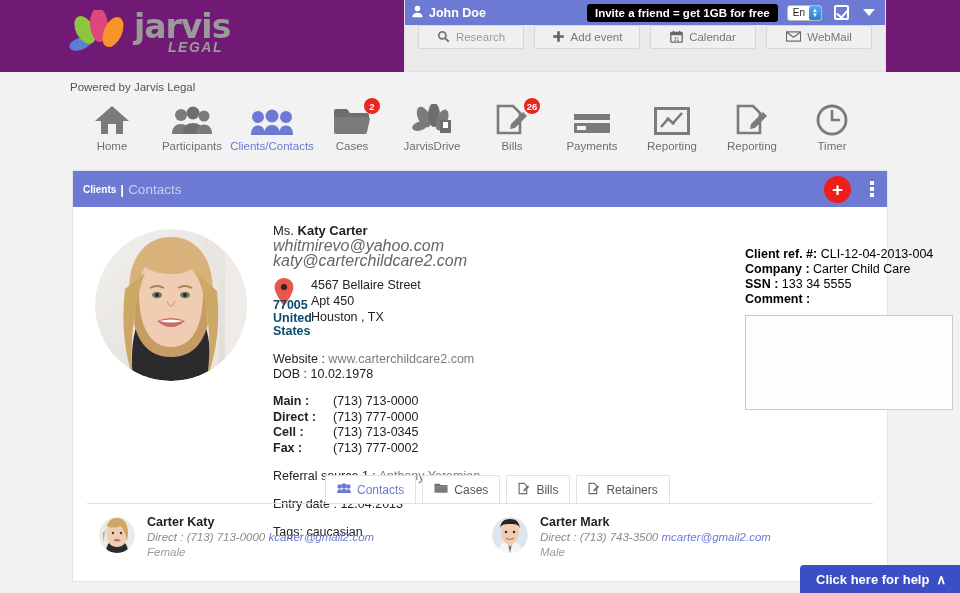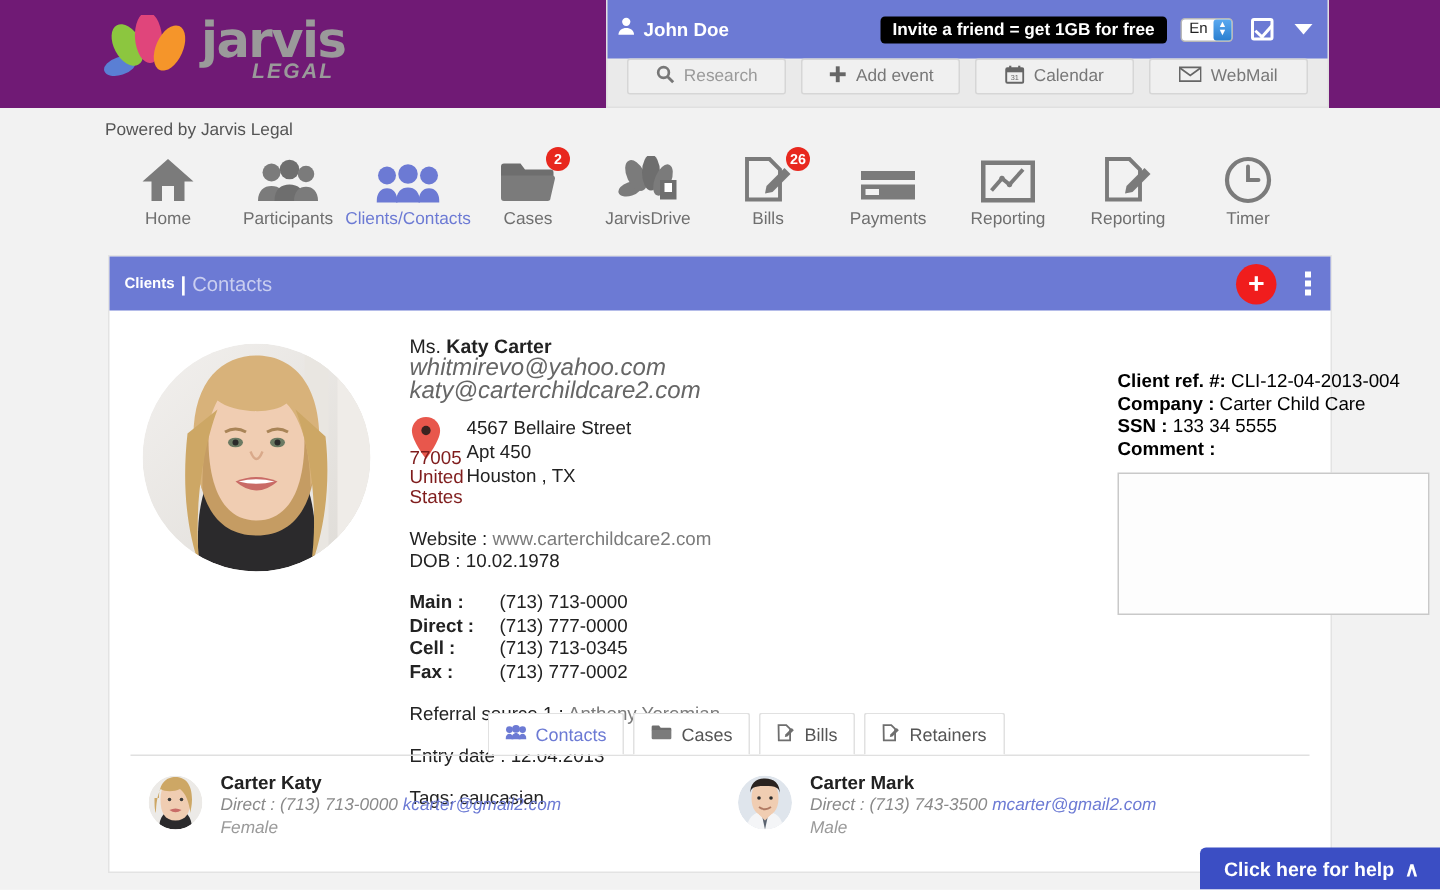--- a/index.html
+++ b/index.html
@@ -14,21 +14,21 @@
   
   .topbar { position: absolute; left: 0; top: 0; width: 960px; height: 72px; background: #701a75; }
 
   .logo-wrap { position: absolute; left: 68px; top: 8px; width: 220px; height: 48px; display: flex; align-items: center; }
   .logo-fan { position: relative; width: 62px; height: 44px; }
   .logo-text { margin-left: 4px; display: flex; flex-direction: column; line-height: 1; }
   .logo-jarvis { font-size: 33px; font-weight: bold; color: #9a9a9a; letter-spacing: -1px; font-family: "DejaVu Sans", sans-serif; }
   .logo-legal { font-size: 14px; font-weight: bold; color: #9a9a9a; font-style: italic; letter-spacing: 1.5px; margin-top: -3px; margin-left: 34px; }
 
   .userpanel { position: absolute; left: 404px; top: 0; width: 482px; height: 72px; background: #eaeaea; border: 1px solid #e0e0e0; border-top: none; }
-  .userbar { height: 39px; background: #6c7ad4; display: flex; align-items: center; padding: 0 6px; }
+  .userbar { height: 25px; background: #6c7ad4; display: flex; align-items: center; padding: 0 6px; }
   .user-name { color: #fff; font-size: 12.5px; font-weight: bold; margin-left: 5px; }
   .invite-pill { margin-left: auto; background: #000; color: #fff; font-size: 11.5px; font-weight: bold; border-radius: 3px; padding: 3px 8px; white-space: nowrap; }
   .lang-select { margin-left: 9px; background: #fff; border: 1px solid #b8b8b8; border-radius: 3px; height: 16px; display: flex; align-items: center; font-size: 10px; color: #222; padding-left: 5px; }
   .lang-stepper { width: 12px; height: 14px; background: linear-gradient(#5aa9f0,#2a7fd0); margin-left: 4px; border-radius: 2px; display: flex; flex-direction: column; align-items: center; justify-content: center; color: #fff; font-size: 6px; line-height: 5px; }
   .check-box-icon { margin-left: 12px; width: 15px; height: 15px; border: 2px solid #fff; border-radius: 2px; position: relative; }
   .check-box-icon:after { content: ""; position: absolute; left: 3px; top: 0px; width: 5px; height: 9px; border: solid #fff; border-width: 0 2px 2px 0; transform: rotate(42deg); }
   .caret-down { margin-left: 14px; margin-right: 4px; width: 0; height: 0; border-left: 6px solid transparent; border-right: 6px solid transparent; border-top: 7px solid #fff; }
 
   .toolrow { height: 46px; display: flex; justify-content: space-around; padding: 0 8px; }
   .toolbtn { flex: 1; margin: 0 5px; height: 24px; background: #f0f0f0; border: 1px solid #d6d6d6; border-radius: 2px; display: flex; align-items: center; justify-content: center; gap: 6px; font-size: 11.5px; color: #777; }
@@ -57,21 +57,21 @@
   .body { display: flex; padding: 16px 14px 0 14px; position: relative; height: 330px; }
   .photo { width: 152px; height: 152px; border-radius: 50%; margin-left: 8px; margin-top: 6px; overflow: hidden; flex: 0 0 152px; }
 
   .details { margin-left: 26px; width: 400px; font-size: 12.5px; color: #222; }
   .name-line { font-size: 13px; }
   .name-line b { font-size: 13px; }
   .email { font-style: italic; color: #666; font-size: 16px; line-height: 15px; }
   .addr-block { margin-top: 9px; display: flex; }
   .pin { width: 22px; flex: 0 0 22px; margin-right: 16px; }
   .addr-lines { font-size: 12.5px; line-height: 16px; color: #222; }
-  .addr-tail { font-size: 12.5px; line-height: 13px; color: #7f1d1d; margin-top: -26px; }
+  .addr-tail { font-size: 12.5px; line-height: 13px; color: #0c4a6e; margin-top: -26px; font-weight: bold; }
   .kv { font-size: 12.5px; line-height: 15px; }
   .kv b { font-weight: normal; }
   .grayval { color: #7b7b7b; }
   .phones { margin-top: 12px; }
   .phones div { display: flex; line-height: 15.5px; font-size: 12.5px; }
   .phones b { width: 52px; display: inline-block; }
   .phones span { margin-left: 8px; }
   .mt12 { margin-top: 13px; }
 
   .rightcol { position: absolute; left: 672px; top: 40px; width: 215px; font-size: 12.5px; }

